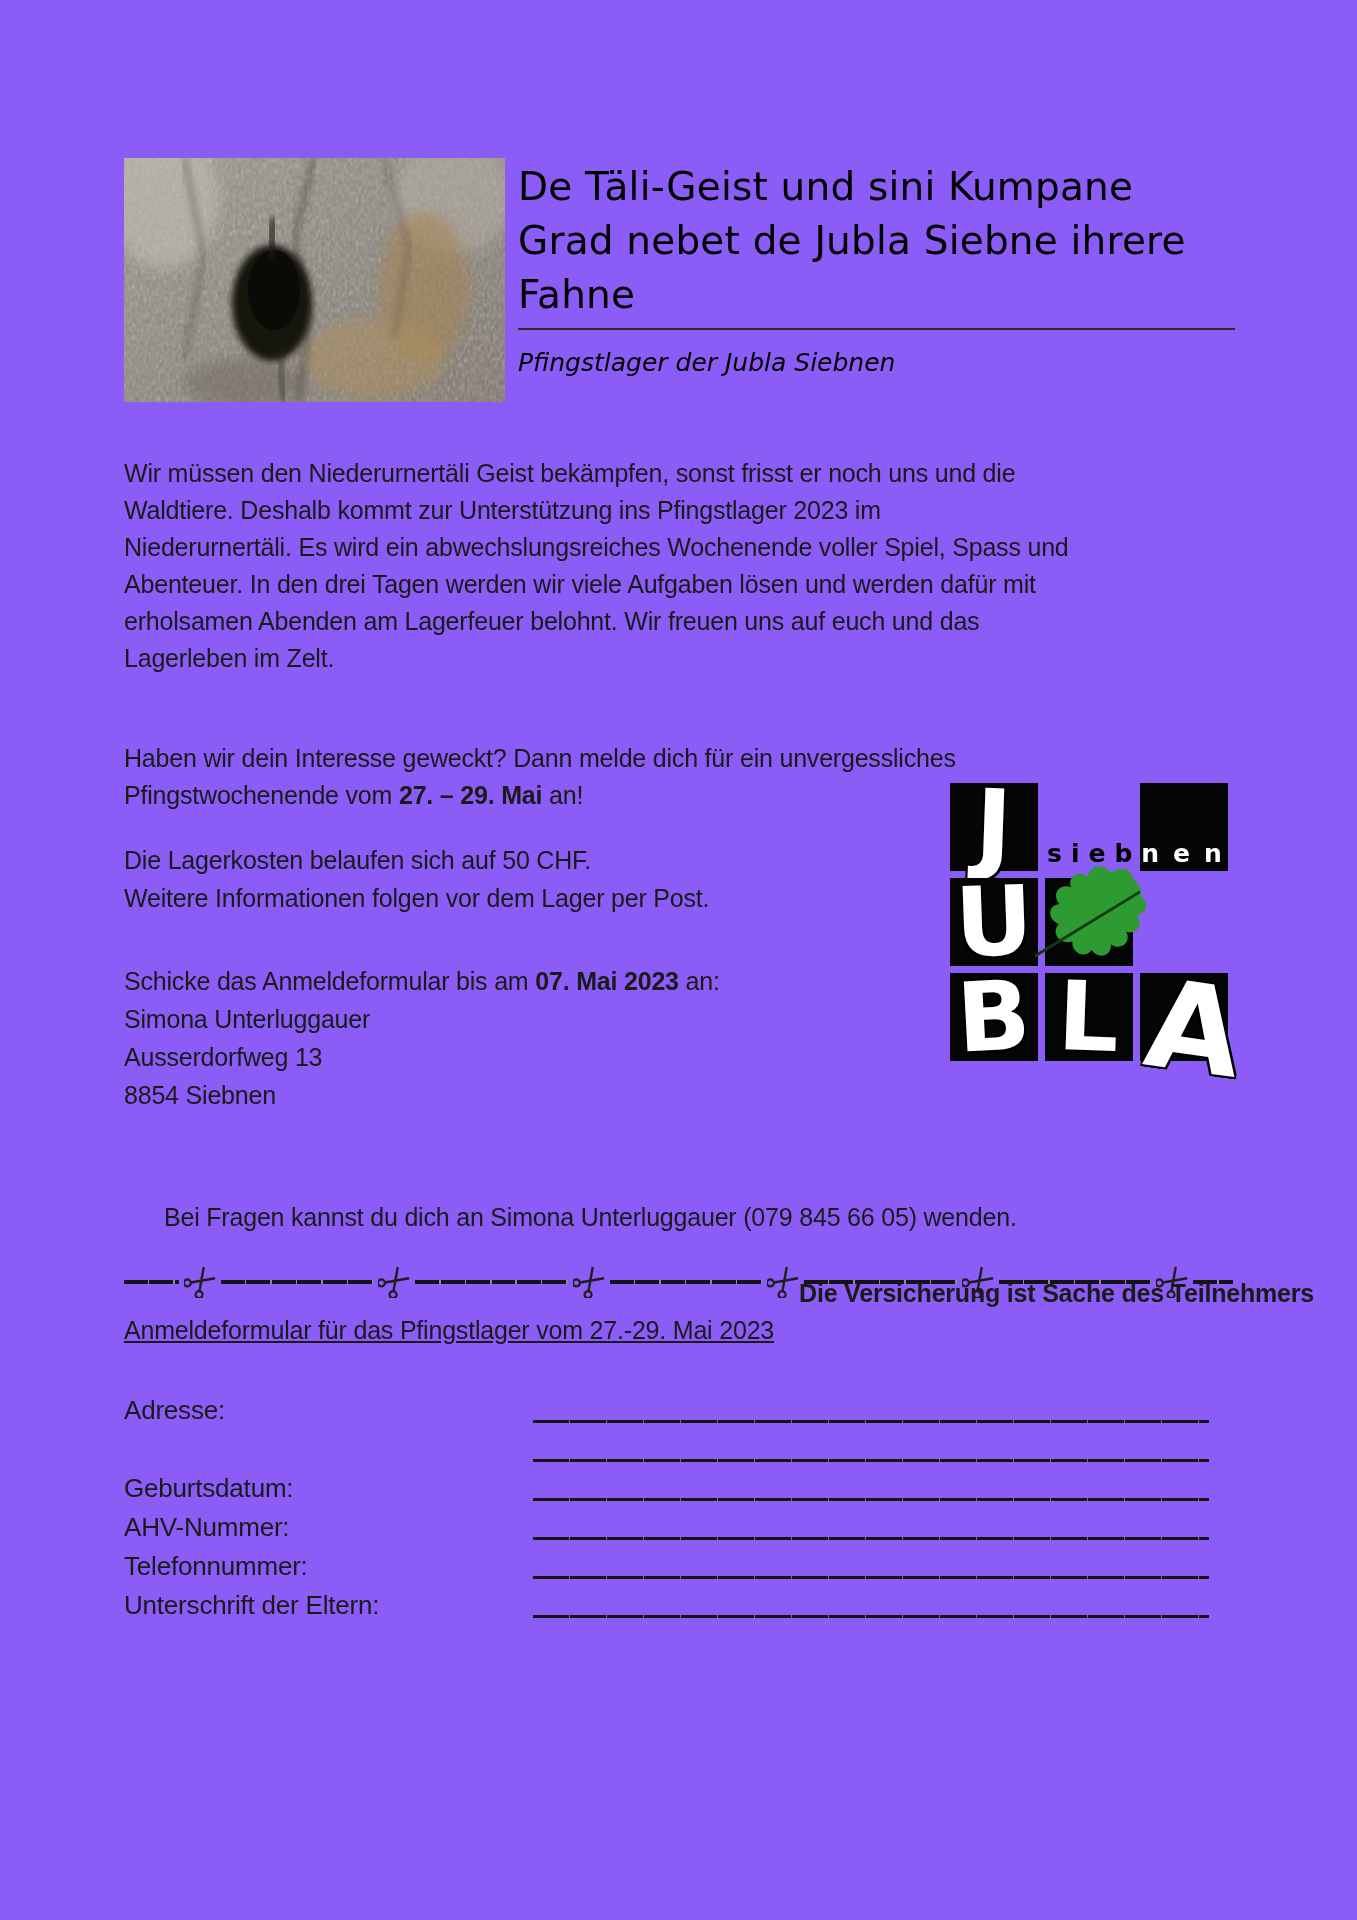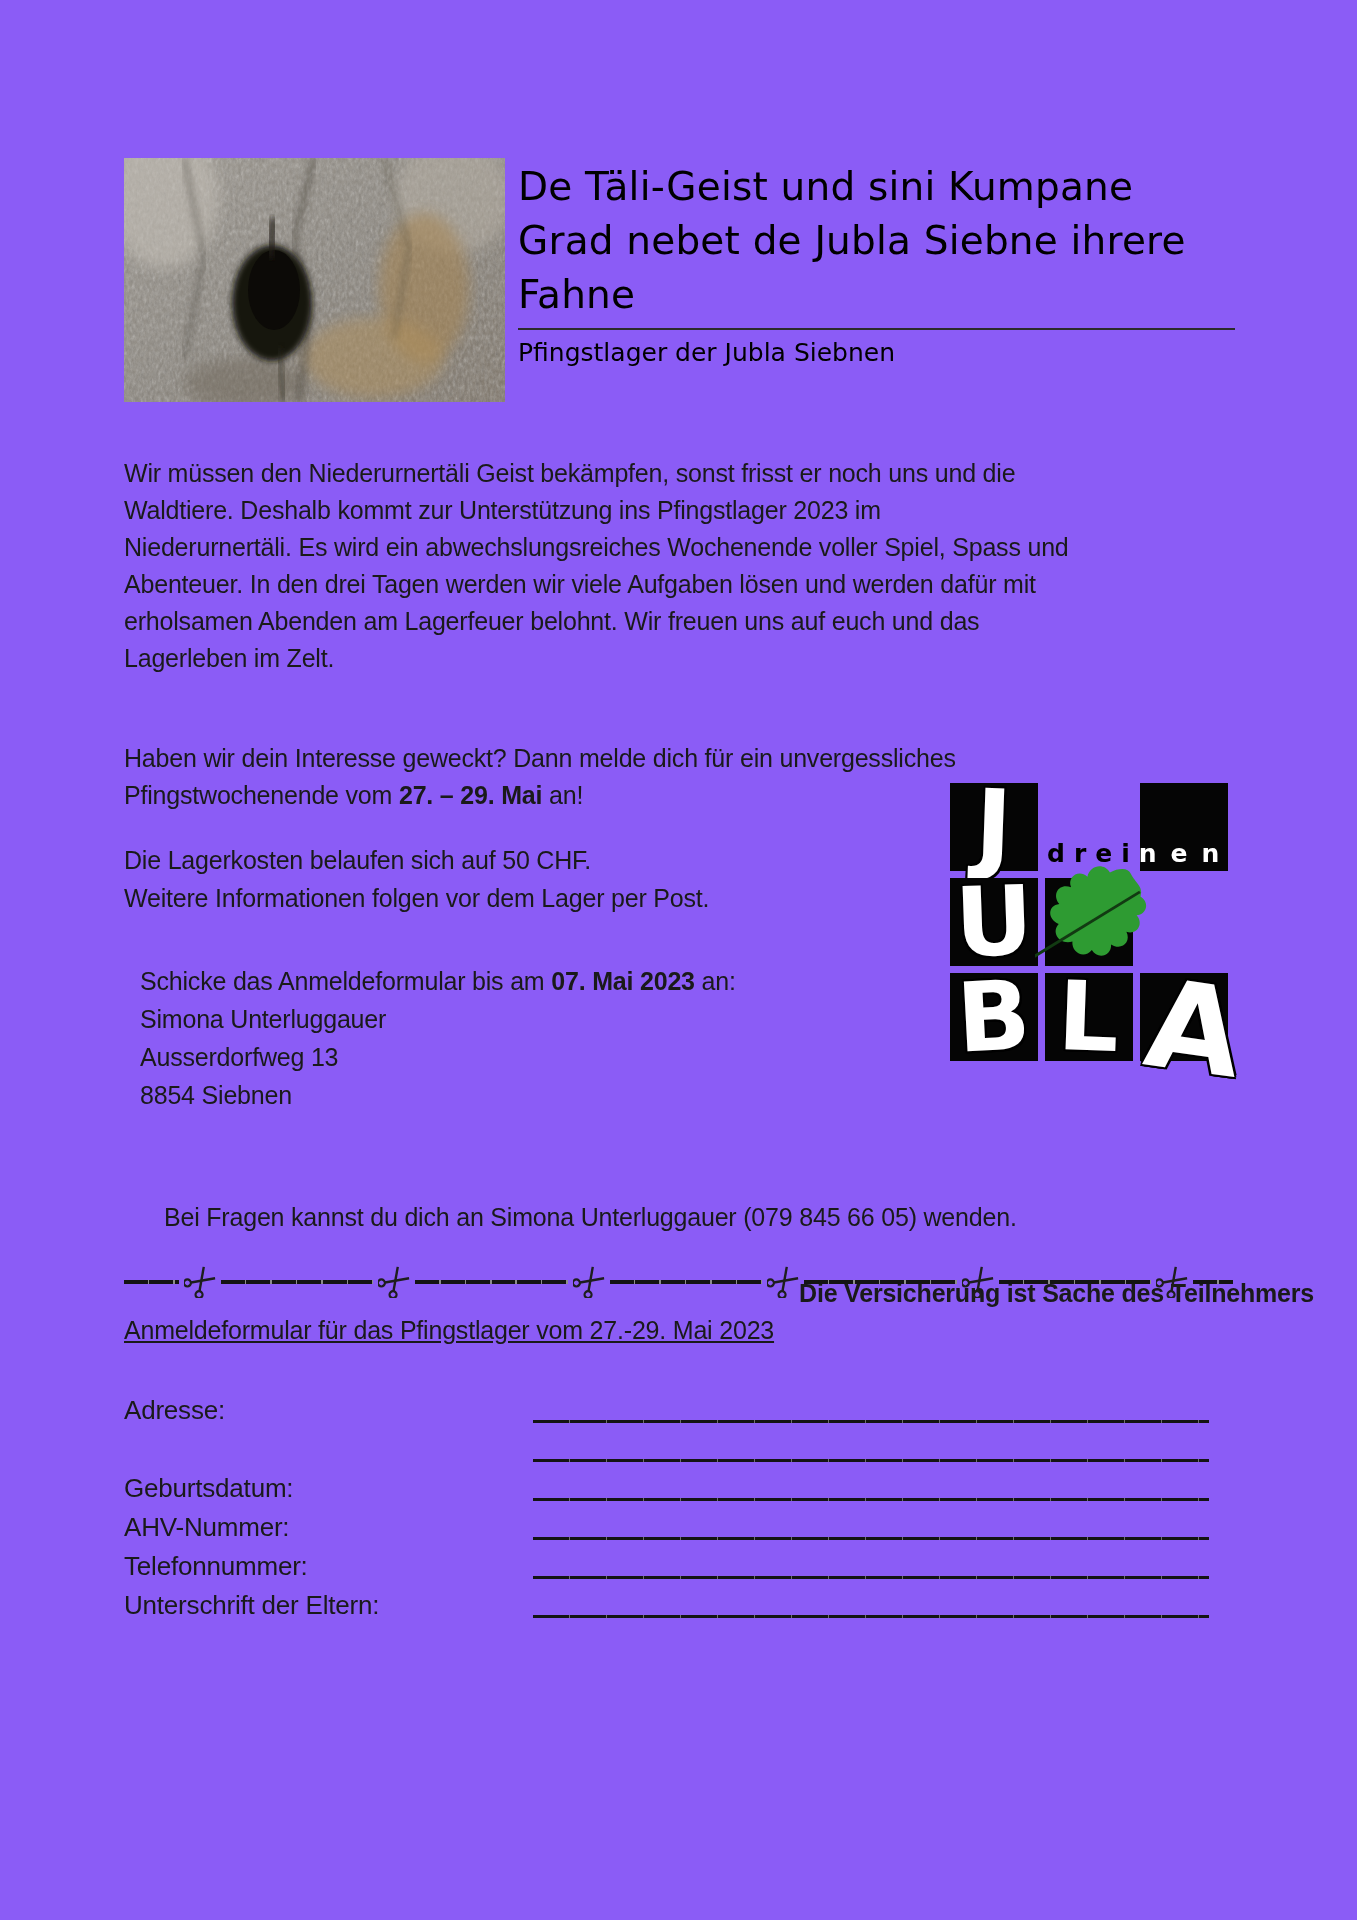--- a/index.html
+++ b/index.html
@@ -4,30 +4,30 @@
 <style>
   html,body{margin:0;padding:0;background:#ffffff;}
   .page{position:relative;width:1357px;height:1920px;background:#8b5cf6;overflow:hidden;
         font-family:"Liberation Sans",sans-serif;color:#1a1a1a;}
 
   
   .photo{position:absolute;left:124px;top:158px;width:381px;height:244px;overflow:hidden;}
   .title-block{position:absolute;left:518px;top:160px;width:717px;font-family:"DejaVu Sans",sans-serif;}
   .title{font-size:39px;line-height:54px;color:#000;white-space:pre-line;letter-spacing:.2px;}
   .title-rule{height:0;border-bottom:2px solid #2b2b2b;margin-top:6px;}
-  .subtitle{font-size:25px;line-height:34px;margin-top:6px;color:#000;}
+  .subtitle{font-size:25px;line-height:34px;margin-top:16px;color:#000;font-style:italic;}
 
   
   .para{position:absolute;left:124px;width:1150px;font-size:25px;line-height:37px;
         letter-spacing:-.2px;white-space:pre-line;}
   .b{font-weight:bold;text-align:right;}
   #intro{top:455px;}
   #interest{top:740px;}
   #costs{top:841px;line-height:38px;}
-  #send{top:962px;line-height:38px;margin-left:16px;}
+  #send{top:962px;line-height:38px;}
   #questions{top:1160px;line-height:38px;margin-left:40px;}
 
   
   .logo{position:absolute;left:950px;top:783px;width:278px;height:295px;}
   .sq{position:absolute;width:88px;height:88px;background:#050505;display:flex;
       align-items:center;justify-content:center;overflow:visible;}
   .sq span{font-family:"DejaVu Sans",sans-serif;font-weight:bold;color:#ffffff;line-height:1;
       text-shadow:-2px 0 0 #000,2px 0 0 #000,0 -2px 0 #000,0 2px 0 #000,
                   -2px -2px 0 #000,2px 2px 0 #000,-2px 2px 0 #000,2px -2px 0 #000;}
   .sq-j{left:0;top:0;}   .sq-nen{left:190px;top:0;}
@@ -147,21 +147,21 @@
     <div class="sq sq-b">
         <span class="ltr">B</span>
       </div>
     <div class="sq sq-l">
         <span class="ltr">L</span>
       </div>
     <div class="sq sq-a">
         <span class="ltr">A</span>
       </div>
     <div class="siebnen">
-      <span class="black-part">drei</span>
+      <span class="black-part">sieb</span>
       <span class="white-part">nen</span>
     </div>
     <svg class="leaf" width="120" height="140" viewBox="0 0 110 130">
       <g transform="rotate(38 55 60)">
         <path fill="#2e9b32" d="M55 6 C63 10 72 8 75 17 C85 16 90 26 83 33 C93 35 95 47 85 51 C95 56 92 68 81 69 C88 77 80 88 70 84 C70 95 57 98 51 89 C44 99 30 95 31 84 C20 87 12 77 20 69 C8 66 8 53 19 50 C10 45 14 32 25 33 C20 23 29 13 39 17 C43 8 50 3 55 6 Z"></path>
         <path stroke="#123a12" stroke-width="2.6" fill="none" d="M30 126 L72 14"></path>
       </g>
     </svg>
   </div>
 

